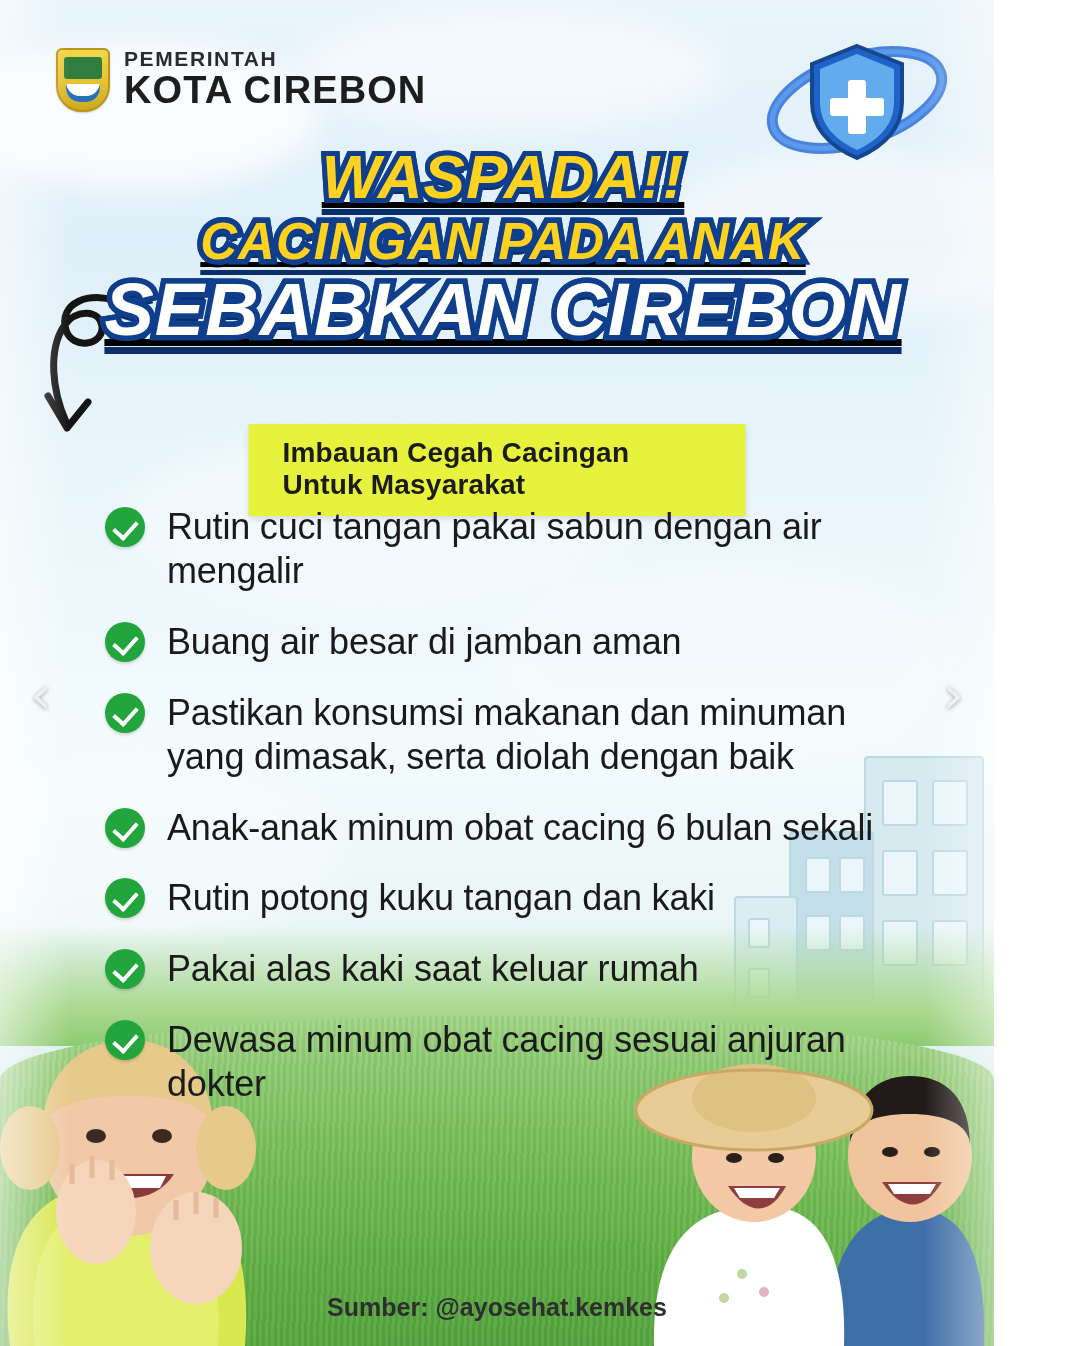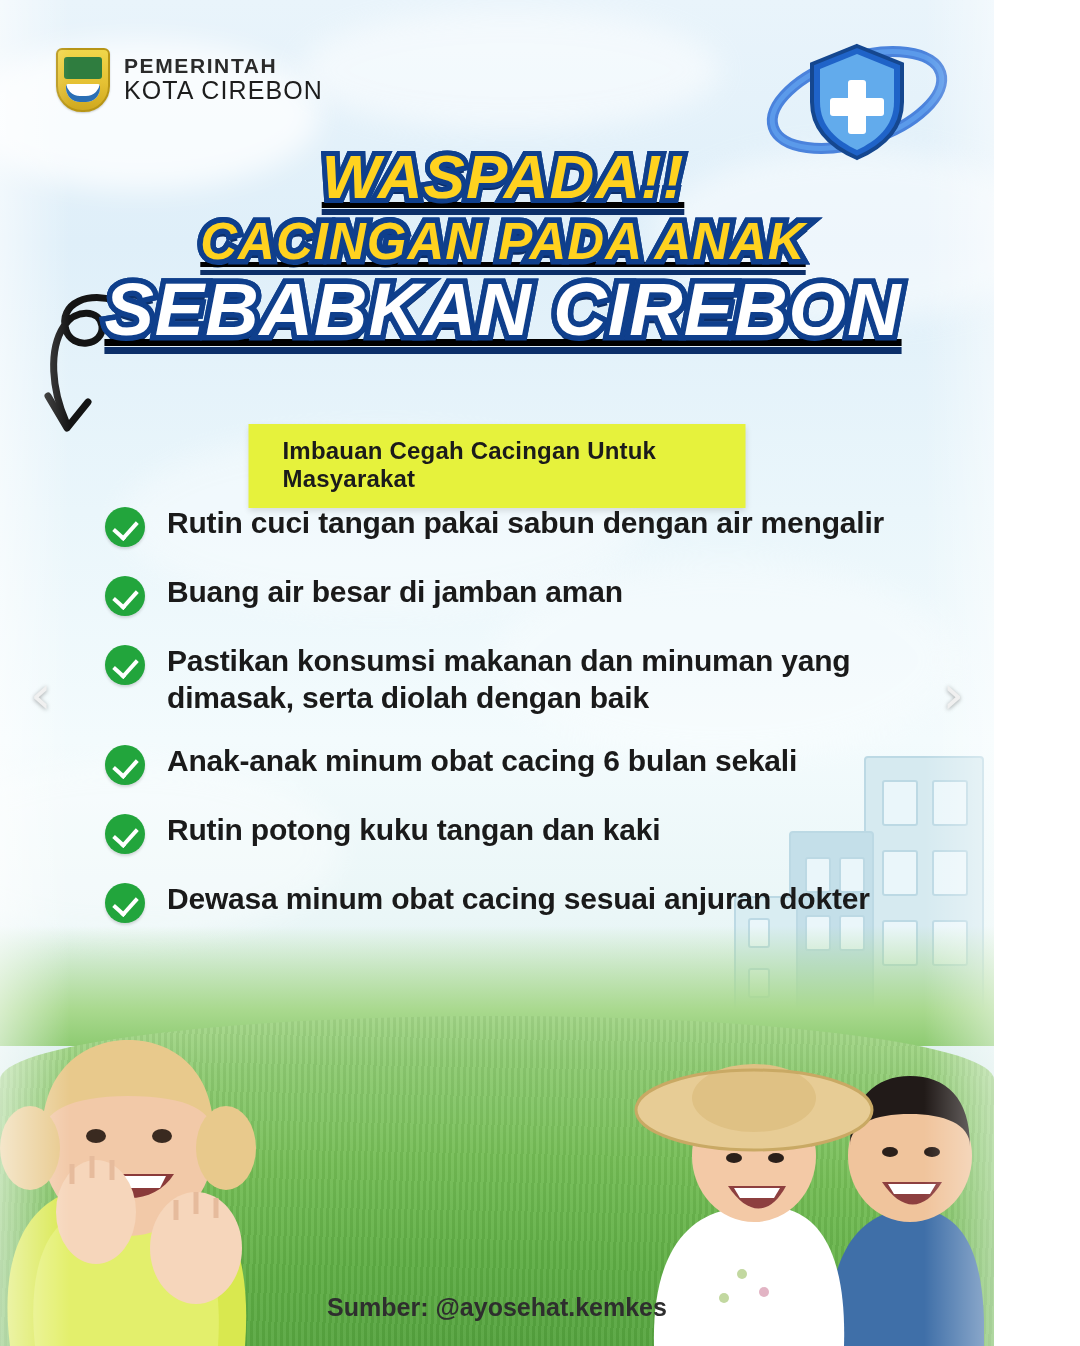--- a/index.html
+++ b/index.html
@@ -82,21 +82,21 @@
     content:"";
     position:absolute; left:8px; bottom:8px; right:8px; height:18px;
     background:#ffffff;
     border-radius:2px 2px 14px 14px;
     box-shadow:inset 0 -6px 0 #2b6fb5;
   }
   .gov-text .l1 {
     font-size:21px; font-weight:700; letter-spacing:1.6px; color:#2b2b2b; line-height:1.05;
   }
   .gov-text .l2 {
-    font-size:25px; font-weight:400; letter-spacing:1.1px; color:#1d1d1d; line-height:1.1;
+    font-size:38px; font-weight:700; letter-spacing:1.1px; color:#1d1d1d; line-height:1.1;
   }
 
   
   .shield-wrap { position:absolute; right:42px; top:30px; width:190px; height:140px; z-index:8; }
 
   
   .arrow { position:absolute; left:18px; top:282px; width:135px; height:160px; z-index:7; }
 
   
   .titles { position:absolute; left:12px; right:0; top:146px; text-align:center; z-index:9;text-decoration:underline; }
@@ -128,42 +128,42 @@
   
   .ribbon {
     position:absolute; left:50%; transform:translateX(-50%);
     top:424px;
     background:#e6f23c;
     padding:13px 34px 15px;
     z-index:10;
     box-shadow:0 3px 6px rgba(0,0,0,.12);
   }
   .ribbon span {
-    font-size:24px; font-weight:800; color:#1b1b1b; letter-spacing:.2px;
+    font-size:28px; font-weight:800; color:#1b1b1b; letter-spacing:.2px;
   }
 
   
   .list {
     position:absolute; left:105px; right:70px; top:505px; z-index:10;
   }
   .item { display:flex; align-items:flex-start; gap:22px; margin-bottom:27px; }
   .check {
     flex:0 0 auto; width:40px; height:40px; border-radius:50%;
     background:#22a53c; position:relative; margin-top:2px;
     box-shadow:0 2px 3px rgba(0,0,0,.15);
   }
   .check:after{
     content:"";
     position:absolute; left:13px; top:9px;
     width:11px; height:19px;
     border:solid #fff; border-width:0 4px 4px 0;
     transform:rotate(42deg);
   }
   .item-text {
-    font-size:30px; font-weight:700; color:#1a1a1a; line-height:1.22; letter-spacing:-.2px;
+    font-size:36px; font-weight:400; color:#1a1a1a; line-height:1.22; letter-spacing:-.2px;
   }
 
   
   .kid { position:absolute; bottom:0; }
   .kid-left { left:0; width:290px; height:330px; }
   .kid-right { right:10px; width:370px; height:340px; }
 
   
   .source {
     position:absolute; left:0; right:0; bottom:24px;
@@ -273,20 +273,24 @@
       <div class="check"></div>
       <div class="item-text">Pastikan konsumsi makanan dan minuman yang dimasak, serta diolah dengan baik</div>
     </div>
     <div class="item">
       <div class="check"></div>
       <div class="item-text">Anak-anak minum obat cacing 6 bulan sekali</div>
     </div>
     <div class="item">
       <div class="check"></div>
       <div class="item-text">Rutin potong kuku tangan dan kaki</div>
+    </div>
+    <div class="item">
+      <div class="check"></div>
+      <div class="item-text">Pakai alas kaki saat keluar rumah</div>
     </div>
     <div class="item">
       <div class="check"></div>
       <div class="item-text">Dewasa minum obat cacing sesuai anjuran dokter</div>
     </div>
   </div>
 
   <div class="kid kid-left">
     <svg viewBox="0 0 290 330" width="290" height="330">
       <path d="M10 330 C0 250 20 200 60 180 L200 180 C240 205 250 265 245 330 Z" fill="#d9e84f"></path>

